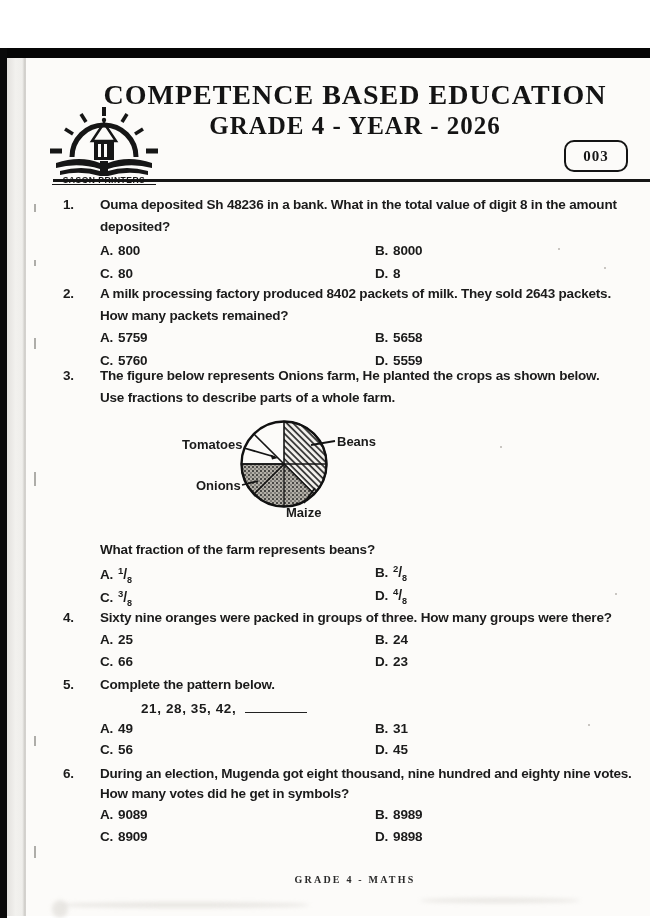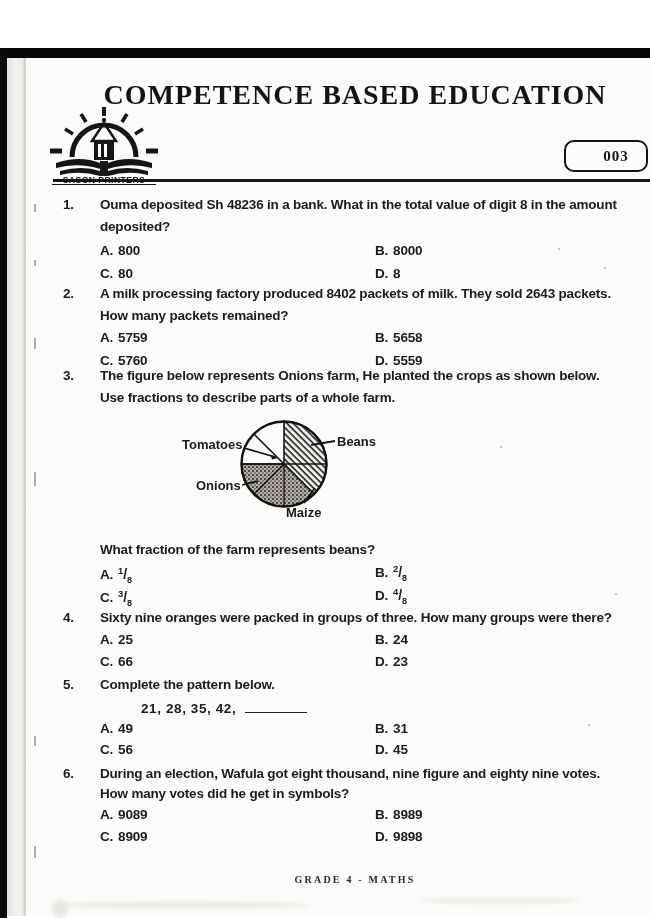--- a/index.html
+++ b/index.html
@@ -18,21 +18,21 @@
   .h-title{position:absolute;left:60px;top:31px;width:590px;text-align:center;
            font-family:"Liberation Serif",serif;font-weight:bold;font-size:28px;letter-spacing:1px;color:#141414;}
   .h-sub{position:absolute;left:60px;top:64px;width:590px;text-align:center;
          font-family:"Liberation Serif",serif;font-weight:bold;font-size:25px;letter-spacing:1px;color:#141414;}
   .h-subject{position:absolute;left:60px;top:96px;width:590px;text-align:center;
              font-family:"Liberation Serif",serif;font-weight:bold;font-size:26px;letter-spacing:2px;color:#141414;}
   .h-subject .ul{display:inline-block;padding:0 6px 2px 6px;border-bottom:2px solid #141414;}
   .h-subject .ul .ul2{display:inline-block;padding-bottom:3px;border-bottom:2px solid #141414;}
   .code-box{position:absolute;left:564px;top:92px;width:60px;height:28px;border:2.3px solid #141414;
             border-radius:10px;display:flex;align-items:center;justify-content:center;
-            font-family:"Liberation Serif",serif;font-weight:bold;font-size:15px;letter-spacing:1px;background:#fcfbf9;padding-left:20px;}
+            font-family:"Liberation Serif",serif;font-weight:bold;font-size:15px;letter-spacing:1px;background:#fcfbf9;}
   .h-rule{position:absolute;left:53px;top:131px;width:597px;height:2.5px;background:#161616;}
   .logo{position:absolute;left:48px;top:57px;width:112px;height:80px;}
 
   
   .t{position:absolute;white-space:nowrap;font-size:13.5px;font-weight:600;letter-spacing:-0.2px;color:#1b1b1b;}
   .qnum{left:63px;}
   .ol{display:inline-block;margin-right:5px;}
   .seq{letter-spacing:.6px;}
   .blank{display:inline-block;width:62px;margin-left:9px;border-bottom:1.7px solid #222;height:13px;vertical-align:baseline;}
   sup{font-size:9.5px;}
@@ -73,20 +73,21 @@
   <div class="speck" style="left:558px;top:200px"></div>
   <div class="speck" style="left:604px;top:219px"></div>
   <div class="speck" style="left:500px;top:398px"></div>
   <div class="speck" style="left:615px;top:545px"></div>
   <div class="speck" style="left:588px;top:676px"></div>
   <div class="smudge" style="left:60px;top:854px;width:250px;height:6px"></div>
   <div class="smudge" style="left:420px;top:850px;width:160px;height:5px"></div>
   <div class="smudge" style="left:52px;top:852px;width:16px;height:18px"></div>
 
   <div class="h-title">COMPETENCE BASED EDUCATION</div>
+  <div class="h-sub">GRADE 4 - YEAR - 2026</div>
   <div class="code-box">
       <span>003</span>
     </div>
   <div class="h-rule"></div>
 
   <div class="logo">
     <svg width="112" height="80" viewBox="0 0 112 80">
       <g stroke="#161616" fill="none">
         <path d="M24,52 A32,32 0 1 1 88,52" stroke-width="5"></path>
         <line x1="56" y1="2" x2="56" y2="11" stroke-width="4"></line>
@@ -200,21 +201,21 @@
     <div class="t" style="left:100px;top:629px">Complete the pattern below.</div>
     <div class="t" style="left:141px;top:651px"><span class="seq">21,  28,  35,  42,</span><span class="blank"></span></div>
     <div class="t" style="left:100px;top:673px"><span class="ol">A.</span><span>49</span></div>
     <div class="t" style="left:375px;top:673px"><span class="ol">B.</span><span>31</span></div>
     <div class="t" style="left:100px;top:694px"><span class="ol">C.</span><span>56</span></div>
     <div class="t" style="left:375px;top:694px"><span class="ol">D.</span><span>45</span></div>
   </div>
 
   <div>
     <div class="t qnum" style="top:718px">6.</div>
-    <div class="t" style="left:100px;top:718px">During an election, Wafula got eight thousand, nine figure and eighty nine votes.</div>
+    <div class="t" style="left:100px;top:718px">During an election, Mugenda got eight thousand, nine hundred and eighty nine votes.</div>
     <div class="t" style="left:100px;top:738px">How many votes did he get in symbols?</div>
     <div class="t" style="left:100px;top:759px"><span class="ol">A.</span><span>9089</span></div>
     <div class="t" style="left:375px;top:759px"><span class="ol">B.</span><span>8989</span></div>
     <div class="t" style="left:100px;top:781px"><span class="ol">C.</span><span>8909</span></div>
     <div class="t" style="left:375px;top:781px"><span class="ol">D.</span><span>9898</span></div>
   </div>
 
   <div class="f-note">GRADE 4 - MATHS</div>
 
   <div class="cam">

